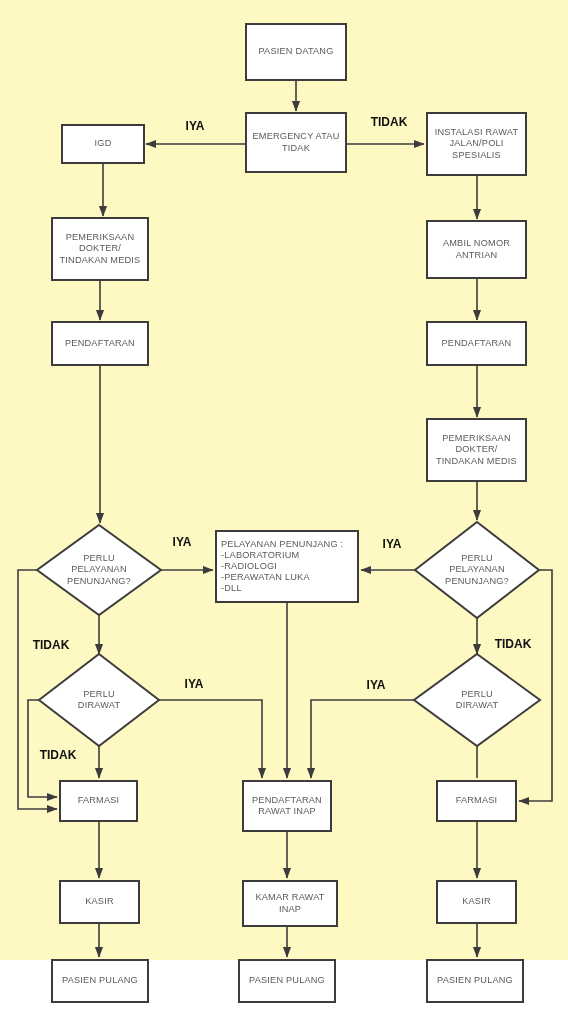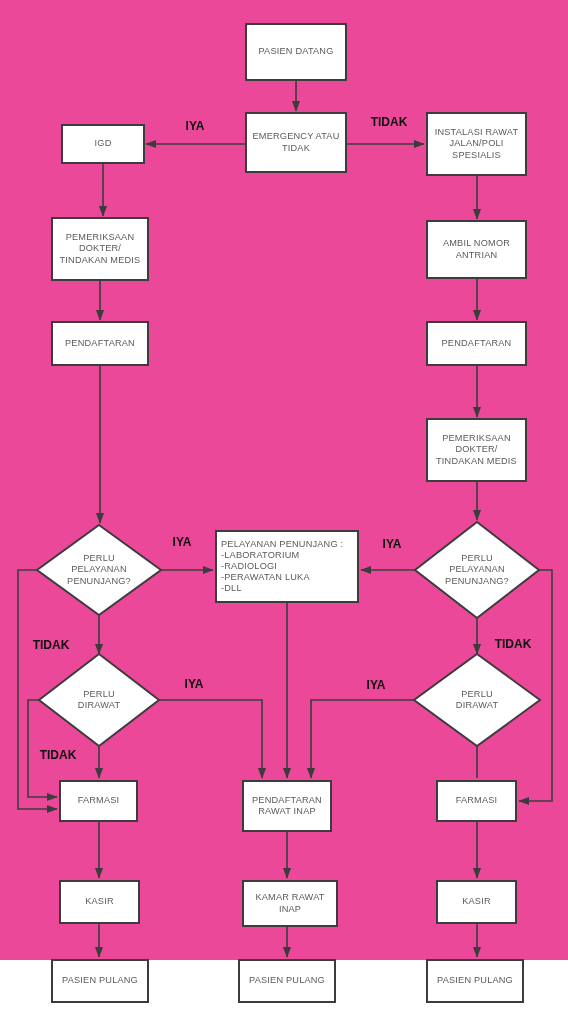--- a/index.html
+++ b/index.html
@@ -10,21 +10,21 @@
   body {
     width: 568px;
     height: 1024px;
     font-family: "Liberation Sans", sans-serif;
     overflow: hidden;
   }
   #flow-root {
     position: relative;
     width: 568px;
     height: 960px;
-    background: #ec4899;
+    background: #fef9c3;
     text-decoration: underline;
   }
   svg#flow-svg {
     position: absolute;
     top: 0;
     left: 0;
     width: 568px;
     height: 1024px;
     display: block;
   }

